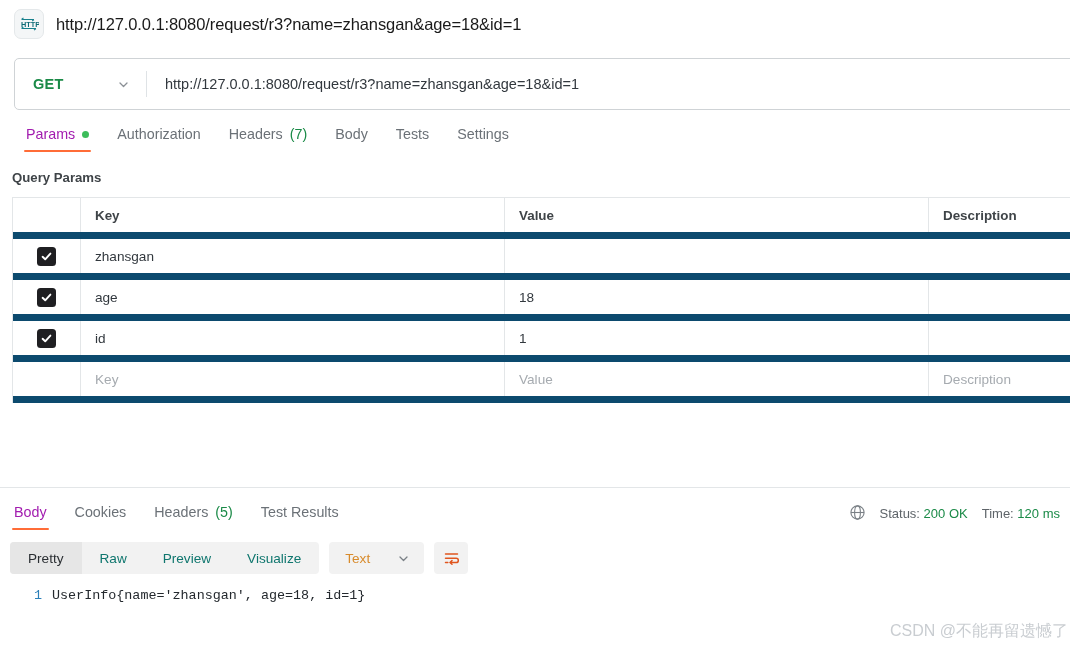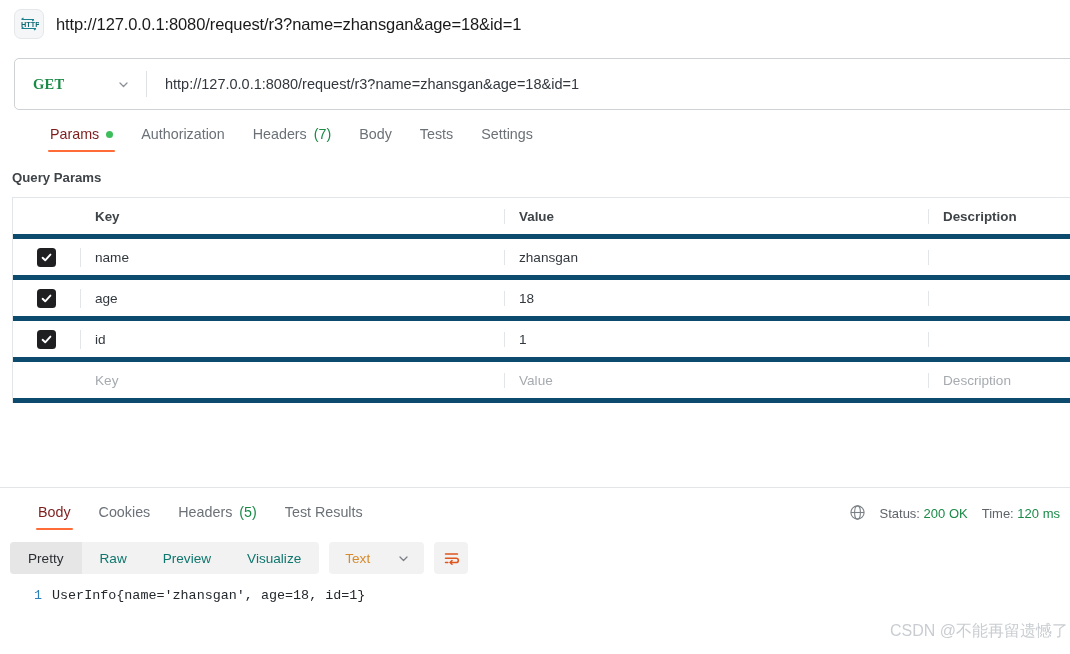--- a/index.html
+++ b/index.html
@@ -41,21 +41,20 @@
     display: flex; align-items: stretch;
     background: #fff;
     width: 1070px;
   }
   .method-select {
     width: 131px;
     display: flex; align-items: center;
     justify-content: space-between;
     padding: 0 16px 0 18px;
     cursor: pointer;
-    font-family: Liberation Serif, serif;
   }
   .method-label {
     font-size: 14.5px; font-weight: bold;
     color: #1a8a47; letter-spacing: 0.3px;
   }
   .chev { color: #8b9096; display:flex; }
   .url-divider { width: 1px; background: #dfe3e6; margin: 12px 0; }
   .url-input {
     flex: 1; display: flex; align-items: center;
     padding: 0 0 0 18px;
@@ -72,21 +71,21 @@
   }
   .rtab {
     position: relative;
     font-size: 14.3px;
     color: #6b7177;
     padding: 0 14px 10px 14px;
     cursor: pointer;
     display: flex; align-items: center; gap: 7px;
     white-space: nowrap;
   }
-  .rtab.active { color: #7f1d1d; margin-left: 24px; }
+  .rtab.active { color: #a21caf; }
   .rtab.active::after {
     content: ""; position: absolute;
     left: 12px; right: 12px; bottom: 0;
     height: 2.5px; background: #ff6c37; border-radius: 2px;
   }
   .green-dot {
     width: 7px; height: 7px; border-radius: 50%;
     background: #3dbd5b; display: inline-block;
   }
   .count-green { color: #1a8a47; }
@@ -98,22 +97,21 @@
     padding: 18px 0 0 12px;
   }
   .qp-table {
     margin: 12px 0 0 12px;
     width: 1058px;
     border-top: 1px solid #e3e6e8;
     border-left: 1px solid #e3e6e8;
   }
   .qp-row {
     display: flex; height: 41px;
-    border-bottom: 5px solid #0c4a6e;
-    align-items: center;
+    border-bottom: 7px solid #0c4a6e;
   }
   .qp-row.header { height: 41px; }
   .cell {
     display: flex; align-items: center;
     border-right: 1px solid #e3e6e8;
     font-size: 13.6px;
     padding: 0 14px;
     color: #32383e;
     overflow: hidden; white-space: nowrap;
   }
@@ -268,21 +266,20 @@
   </div>
 
   <div class="qp-row">
     <div class="cell c-check">
       <span class="cbox">
         <svg width="13" height="13" viewBox="0 0 13 13">
             <path d="M2.6 6.8 L5.2 9.3 L10.4 3.6" stroke="#ffffff" stroke-width="1.9" fill="none" stroke-linecap="round" stroke-linejoin="round"></path>
           </svg>
       </span>
     </div>
-    <div class="cell c-key">name</div>
     <div class="cell c-val">zhansgan</div>
     <div class="cell c-desc"></div>
   </div>
 
   <div class="qp-row">
     <div class="cell c-check">
       <span class="cbox">
         <svg width="13" height="13" viewBox="0 0 13 13">
             <path d="M2.6 6.8 L5.2 9.3 L10.4 3.6" stroke="#ffffff" stroke-width="1.9" fill="none" stroke-linecap="round" stroke-linejoin="round"></path>
           </svg>

